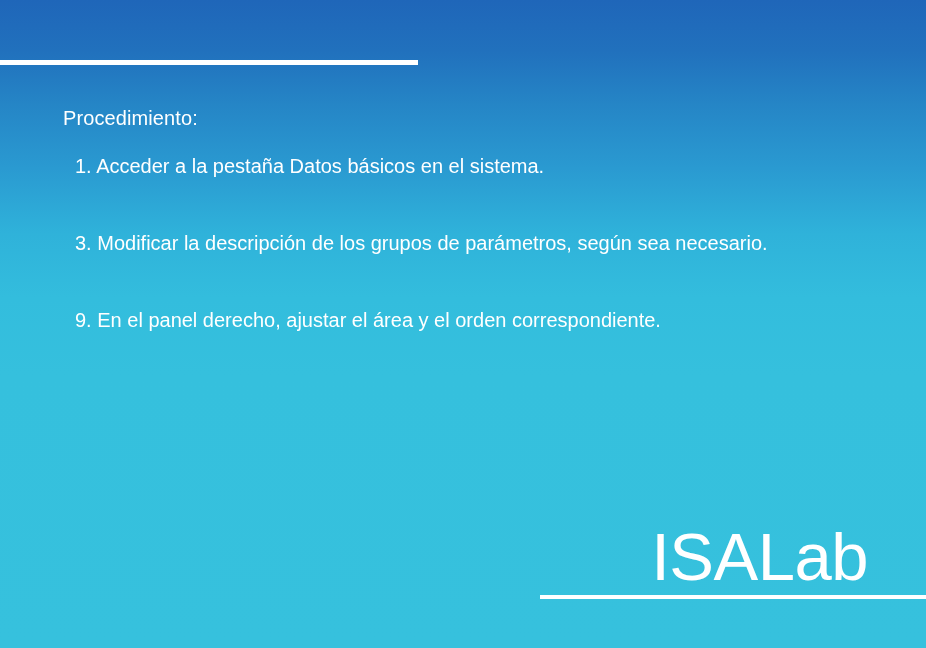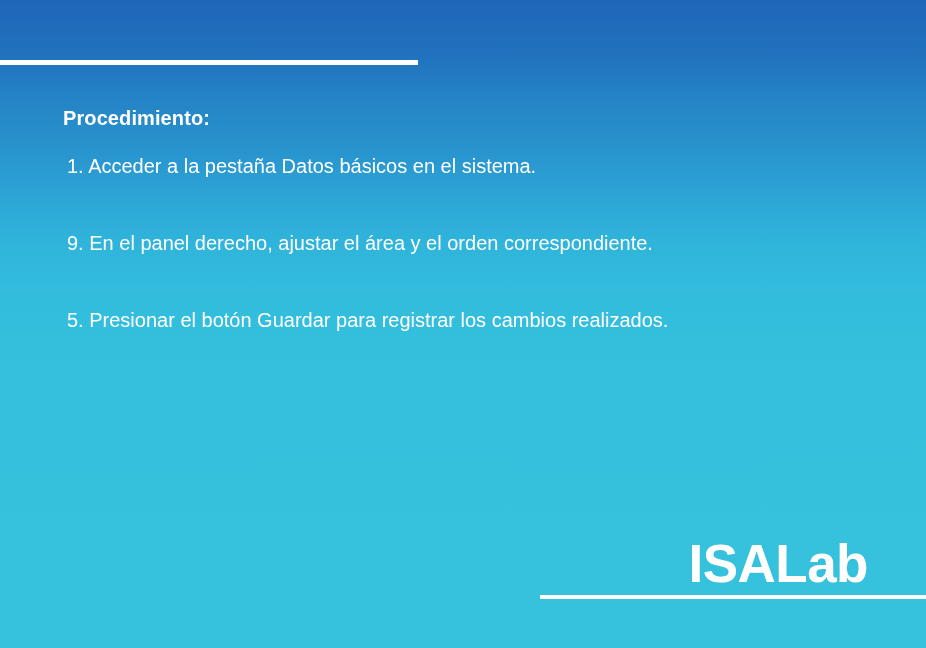--- a/index.html
+++ b/index.html
@@ -43,30 +43,30 @@
   
   .content {
     position: absolute;
     left: 63px;
     top: 106px;
     width: 800px;
   }
 
   .heading {
     font-size: 20px;
-    font-weight: bold;
+    font-weight: normal;
     color: #ffffff;
     letter-spacing: 0.1px;
     margin: 0 0 24px 0;
     line-height: 1.2;
   }
 
   .steps {
     list-style: none;
-    margin: 4px;
+    margin: 12px;
     padding: 0;
   }
 
   .step {
     font-size: 20px;
     font-weight: 400;
     color: #ffffff;
     line-height: 1.25;
     margin: 0 0 52px 0;
     white-space: nowrap;
@@ -81,22 +81,22 @@
     right: 0;
     bottom: 0;
     width: 416px;
     height: 132px;
   }
 
   .logo-text {
     position: absolute;
     right: 58px;
     bottom: 58px;
-    font-size: 53px;
-    font-weight: bold;
+    font-size: 67px;
+    font-weight: normal;
     color: #ffffff;
     letter-spacing: -0.5px;
     line-height: 1;
   }
 
   .logo-rule {
     position: absolute;
     left: 30px;
     right: 0;
     bottom: 49px;
@@ -110,22 +110,22 @@
 <div class="slide">
 
   <div class="top-rule"></div>
 
   <div class="content">
 
     <h1 class="heading">Procedimiento:</h1>
 
     <ol class="steps">
       <li class="step">1. Acceder a la pestaña Datos básicos en el sistema.</li>
+      <li class="step">3. Modificar la descripción de los grupos de parámetros, según sea necesario.</li>
       <li class="step">9. En el panel derecho, ajustar el área y el orden correspondiente.</li>
-      <li class="step">5. Presionar el botón Guardar para registrar los cambios realizados.</li>
     </ol>
 
   </div>
 
   <div class="logo-wrap">
     <div class="logo-text">ISALab</div>
     <div class="logo-rule"></div>
   </div>
 
 </div>

